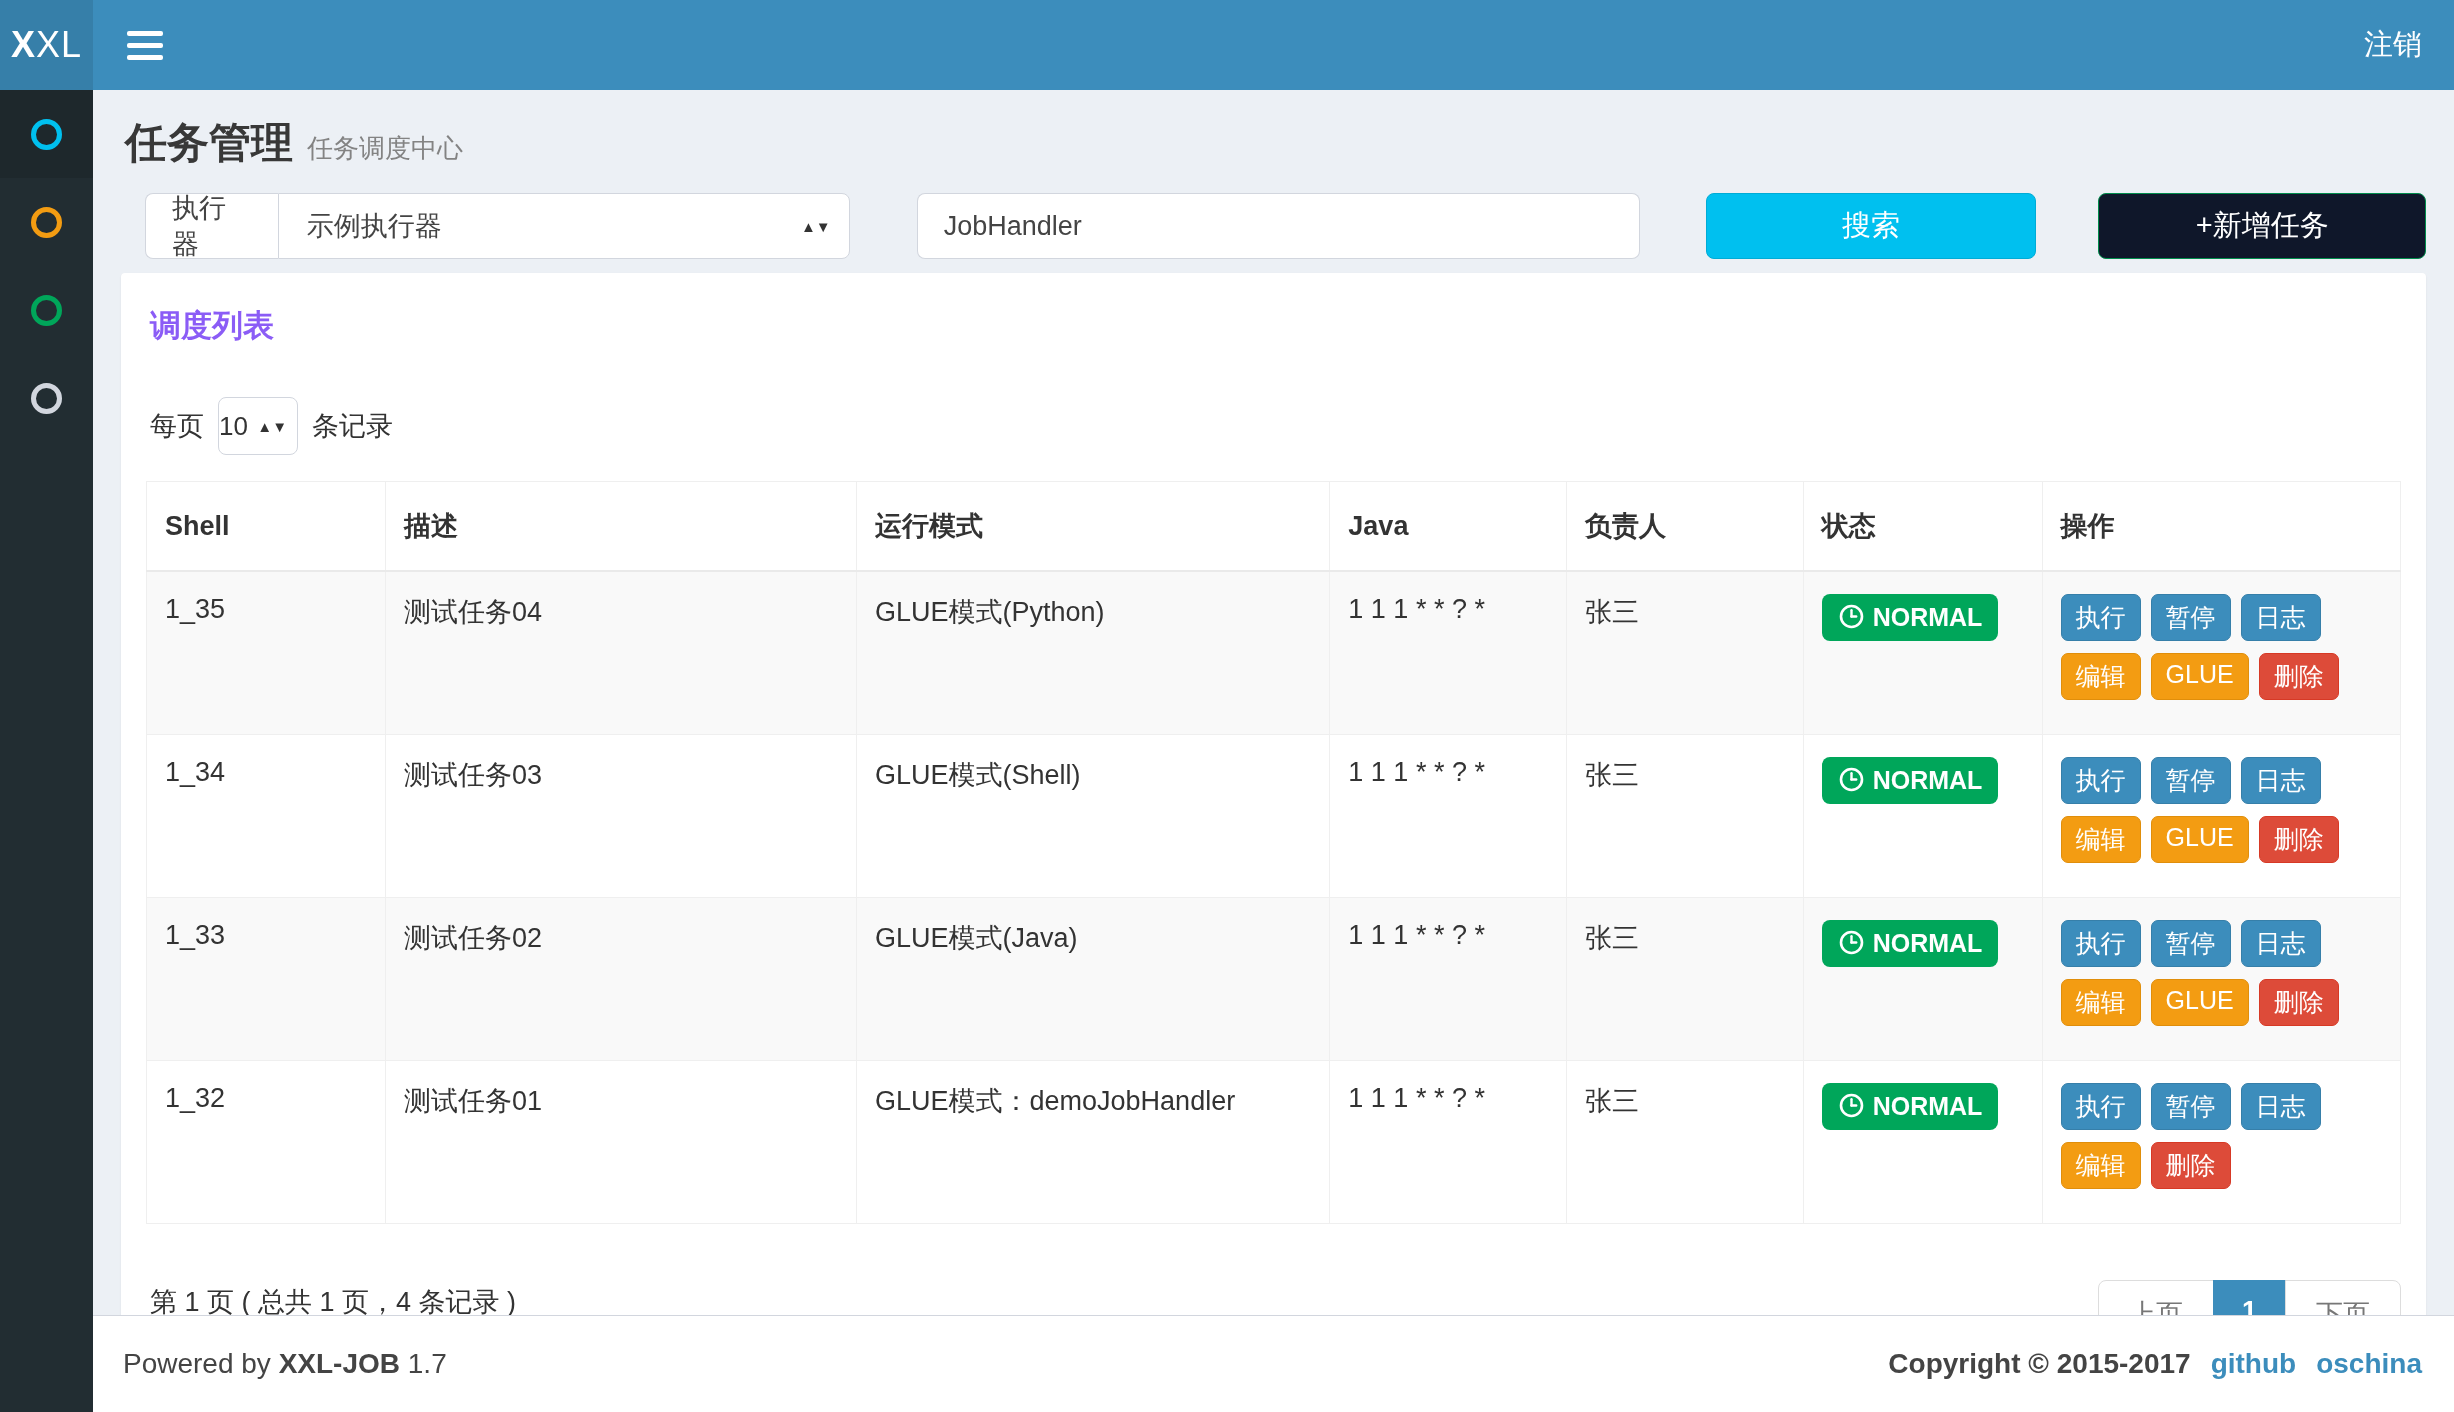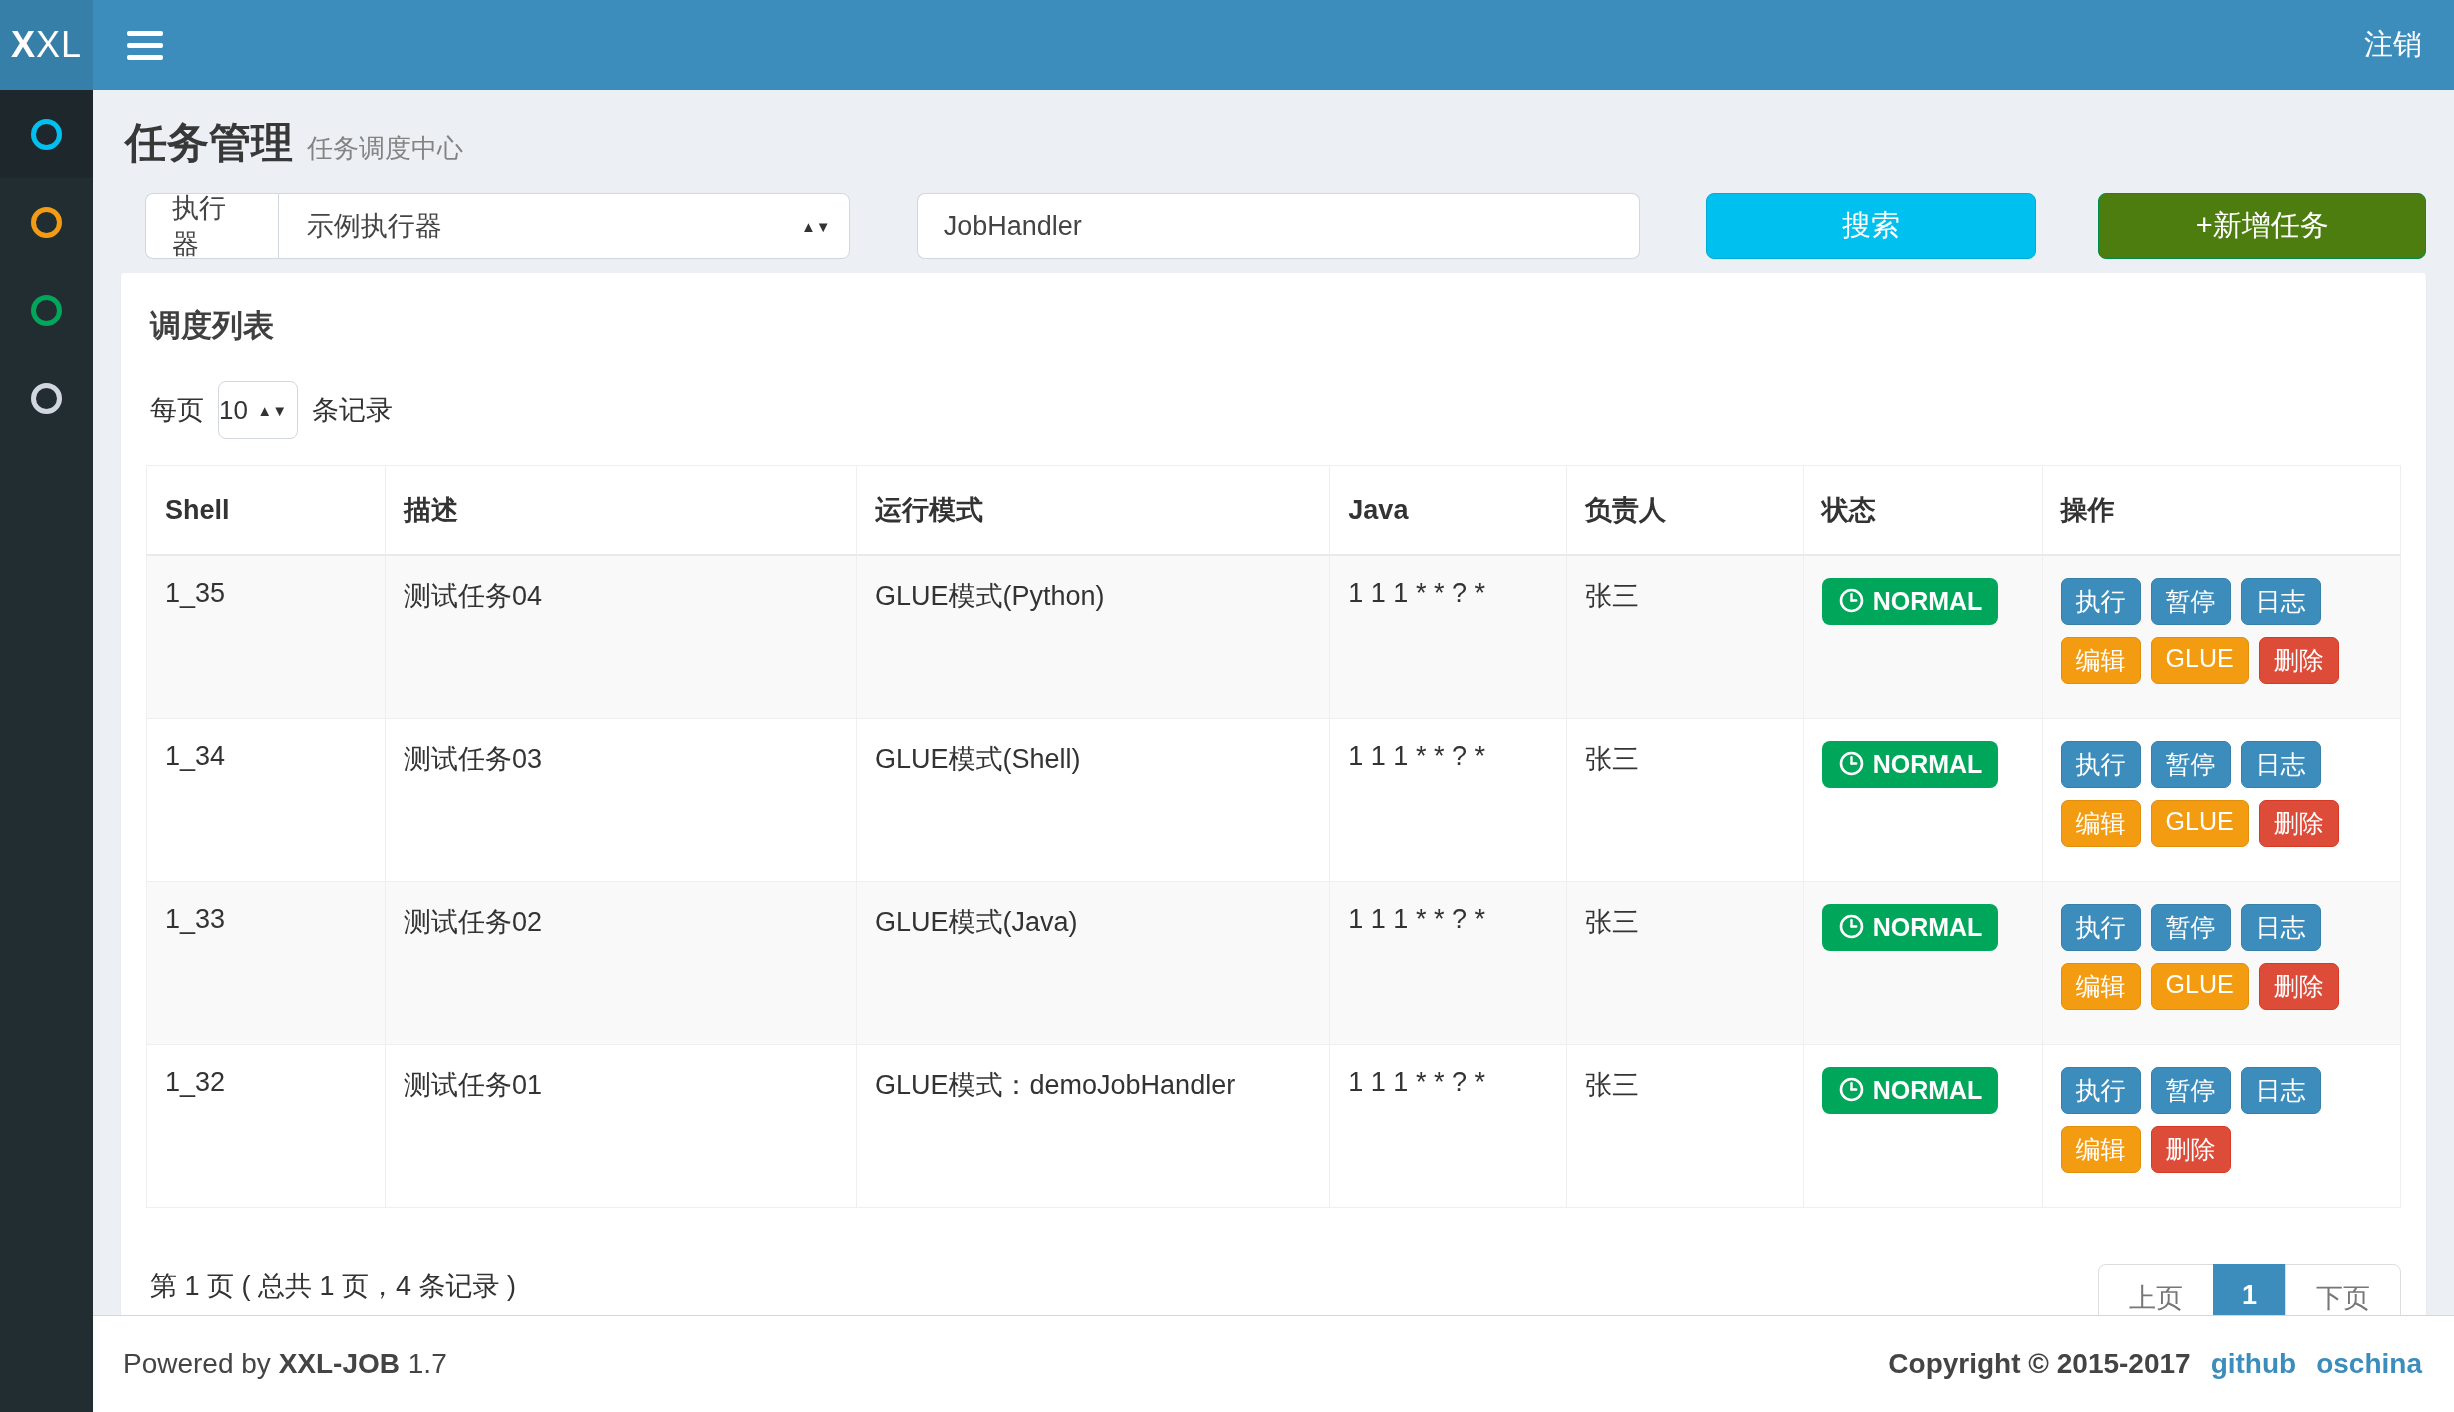--- a/index.html
+++ b/index.html
@@ -38,26 +38,26 @@
   .fake-select { position:relative; background:#fff; border:1px solid #d2d6de; border-radius:0 8px 8px 0;
                  display:flex; align-items:center; padding:0 28px; font-size:27px; color:#444; cursor:pointer; }
   .sel-executor { width:580px; }
   .caret-ud { position:absolute; right:18px; top:50%; transform:translateY(-50%);
               display:flex; flex-direction:column; line-height:13px; font-size:15px; color:#333; }
   .text-input { width:532px; border:1px solid #d2d6de; border-left:none; border-radius:0 8px 8px 0;
                 font-size:27px; padding:0 20px; color:#333; outline:none;
                 font-family:"Liberation Sans","DejaVu Sans",sans-serif; }
   .btn-search { width:335px; height:66px; margin-left:66px; background:#00c0ef; color:#fff;
                 border:1px solid #00acd6; border-radius:8px; font-size:29px; cursor:pointer; }
-  .btn-add { width:332px; height:66px; margin-left:62px; background:#4d7c0f; color:#fff;
+  .btn-add { width:332px; height:66px; margin-left:62px; background:#0f172a; color:#fff;
              border:1px solid #008d4c; border-radius:8px; font-size:29px; cursor:pointer; }
   
   .panel { background:#fff; border-radius:4px; padding:28px 25px 30px 25px;
            box-shadow:0 1px 2px rgba(0,0,0,.08); }
-  .panel-title { font-size:31px; font-weight:700; color:#404040; margin:4px 0 34px 4px; }
+  .panel-title { font-size:31px; font-weight:700; color:#8b5cf6; margin:4px 0 50px 4px; }
   .pagesize-row { display:flex; align-items:center; gap:14px; font-size:27px; color:#333;
                   margin:0 0 26px 4px; }
   .sel-small { width:80px; height:58px; border:1px solid #d2d6de; border-radius:8px; background:#fff;
                position:relative; display:flex; align-items:center; justify-content:flex-start;
                font-size:26px; cursor:pointer; }
   .sel-small .caret-ud { right:10px; }
   
   table { width:100%; border-collapse:collapse; font-size:27px; table-layout:fixed; }
   th, td { border:1px solid #efefef; text-align:left; }
   th { padding:26px 18px; font-weight:700; color:#333; border-bottom:2px solid #eaeaea; background:#fff; }

